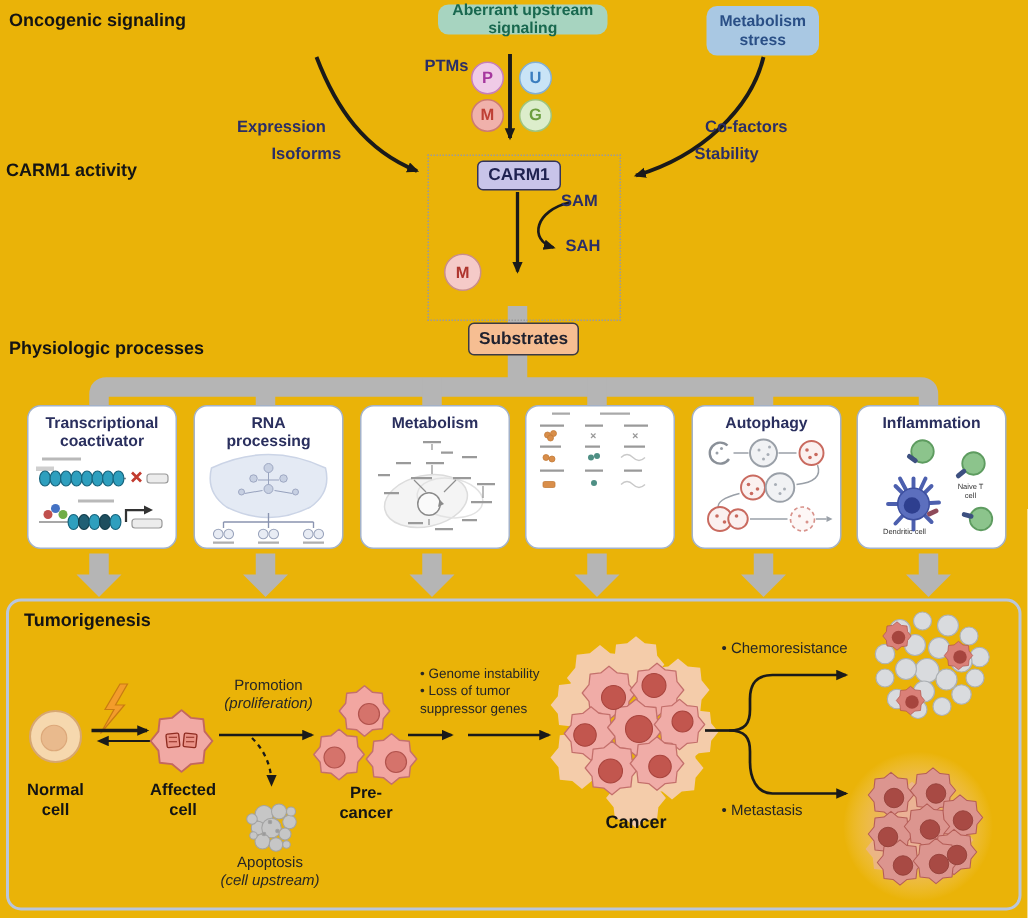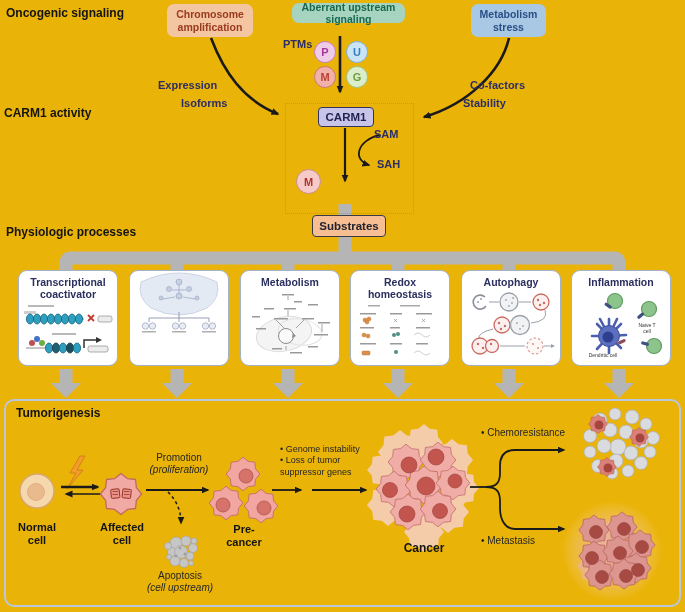--- a/index.html
+++ b/index.html
@@ -228,22 +228,20 @@
         <circle cx="602" cy="577" r="6.5"></circle>
           <circle cx="626" cy="576" r="6.5"></circle>
       </g>
     </g>
   </svg>
 
   <div class="abs seclabel" style="left:6px;top:6px;z-index:2;">Oncogenic signaling</div>
   <div class="abs seclabel" style="left:4px;top:106px;z-index:2;">CARM1 activity</div>
   <div class="abs seclabel" style="left:6px;top:225px;z-index:2;">Physiologic processes</div>
 
-  <div class="abs topbox pre" style="left:167px;top:4px;width:86px;height:33px;background:#f3c5a1;color:#9a3a1f;z-index:2;">Chromosome
-amplification</div>
   <div class="abs topbox pre" style="left:292px;top:3px;width:113px;height:20px;background:#a7d4c0;color:#19684f;z-index:2;">Aberrant upstream
 signaling</div>
   <div class="abs topbox pre" style="left:471px;top:4px;width:75px;height:33px;background:#a9c8e3;color:#2a4f86;z-index:2;">Metabolism
 stress</div>
 
   <div class="abs navy" style="left:283px;top:38px;z-index:2;">PTMs</div>
   <div class="abs ptm" style="left:314px;top:41px;background:#f0cbe7;border-color:#c77fb8;color:#a6379e;z-index:2;">P</div>
   <div class="abs ptm" style="left:346px;top:41px;background:#c9e4f6;border-color:#82afd4;color:#3b7ebf;z-index:2;">U</div>
   <div class="abs ptm" style="left:314px;top:66px;background:#f0b1ab;border-color:#cc7a72;color:#be3f35;z-index:2;">M</div>
   <div class="abs ptm" style="left:346px;top:66px;background:#dcedcb;border-color:#9fc47e;color:#6c9e3f;z-index:2;">G</div>
@@ -291,20 +289,22 @@
           <ellipse cx="48" cy="45" rx="3.6" ry="5" fill="#1e4e5e" stroke="#123c4a"></ellipse>
         <ellipse cx="55" cy="45" rx="3.6" ry="5" fill="#2e9fbe" stroke="#17657e"></ellipse>
       </g>
       <rect x="66" y="43" width="20" height="6" rx="2" fill="#ececec" stroke="#9a9a9a" stroke-width="0.8"></rect>
       <path d="M62,45 V37 H74" stroke="#333" stroke-width="1.5" fill="none"></path>
       <polygon points="74,34 80,37 74,40" fill="#333"></polygon>
     </svg>
   </div>
 
   <div class="abs procbox" style="left:129px;top:270px;z-index:1;">
+    <div class="proctitle pre">RNA
+processing</div>
     <svg width="92" height="62" viewBox="0 0 92 62" style="margin:1px auto 0;">
       <path d="M8,10 Q46,-8 84,10 Q88,26 74,36 Q46,50 18,36 Q4,26 8,10 Z" fill="#e4eaf4" stroke="#cbd4e6"></path>
       <g fill="#c7d0e2" stroke="#97a2bd" stroke-width="0.6">
         <circle cx="46" cy="10" r="3"></circle>
           <circle cx="36" cy="17" r="2.5"></circle>
           <circle cx="56" cy="17" r="2.5"></circle>
           <circle cx="46" cy="24" r="3"></circle>
         <circle cx="28" cy="26" r="2"></circle>
           <circle cx="64" cy="26" r="2"></circle>
       </g>
@@ -345,22 +345,20 @@
           <rect x="70" y="44" width="14" height="1.5"></rect>
           <rect x="28" y="58" width="10" height="1.5"></rect>
         <rect x="46" y="62" width="12" height="1.5"></rect>
           <rect x="64" y="56" width="10" height="1.5"></rect>
       </g>
       <path d="M44,6 V10 M44,20 V26 M32,30 L40,38 M60,30 L52,38 M78,34 V42 M42,56 V60" stroke="#8f8f8f" stroke-width="0.8" fill="none"></path>
     </svg>
   </div>
 
   <div class="abs procbox" style="left:350px;top:270px;z-index:1;">
-    <div class="proctitle pre">Redox
-homeostasis</div>
     <svg width="92" height="60" viewBox="0 0 92 60" style="margin:2px auto 0;">
       <rect x="14" y="2" width="12" height="1.5" fill="#a9a9a9"></rect>
         <rect x="46" y="2" width="20" height="1.5" fill="#a9a9a9"></rect>
       <g fill="#9a9a9a">
         <rect x="6" y="10" width="16" height="1.5"></rect>
           <rect x="36" y="10" width="12" height="1.5"></rect>
           <rect x="62" y="10" width="16" height="1.5"></rect>
         <rect x="6" y="24" width="14" height="1.5"></rect>
           <rect x="36" y="24" width="10" height="1.5"></rect>
           <rect x="62" y="24" width="14" height="1.5"></rect>

